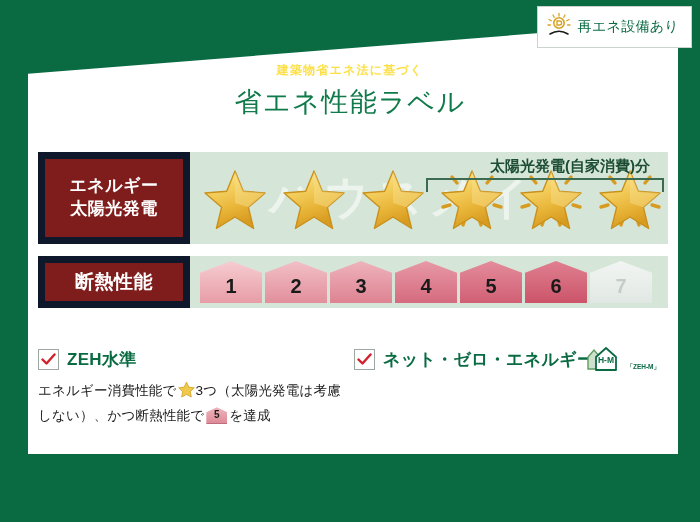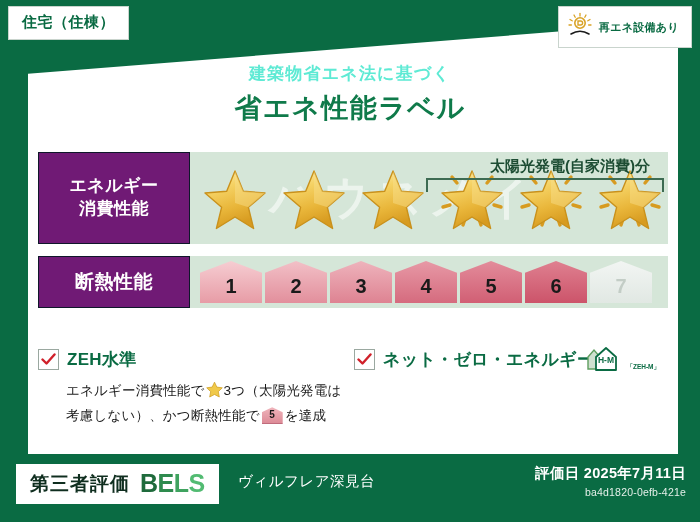--- a/index.html
+++ b/index.html
@@ -42,53 +42,53 @@
   
   #badge-renewable {
     position: absolute; right: 8px; top: 6px;
     background: #ffffff;
     border: 1px solid #c9d4cd;
     padding: 5px 12px 5px 8px;
     display: flex; align-items: center; gap: 6px;
     z-index: 6;
   }
   #badge-renewable .btext {
-    font-size: 11px; font-weight: bold; color: #0a6b43;
+    font-size: 14px; font-weight: normal; color: #0a6b43;
     letter-spacing: .3px;
   }
 
   
   .title-wrap {
     position: absolute; left: 0; right: 0; top: 62px;
     text-align: center; z-index: 5;
   }
   .title-sub {
-    font-size: 17px; font-weight: bold; color: #5eead4;
+    font-size: 12px; font-weight: bold; color: #fde047;
     letter-spacing: 1.2px;
   }
   .title-main {
-    font-size: 27px; font-weight: bold; color: #0f7a4a;
+    font-size: 27px; font-weight: normal; color: #0f7a4a;
     letter-spacing: 1.5px; margin-top: 5px;
   }
 
   
   .rows { position: absolute; left: 38px; top: 152px; width: 630px; z-index: 5; }
 
   .row { display: flex; align-items: stretch; }
   .row + .row { margin-top: 12px; }
 
   .row-label {
     width: 152px; flex: 0 0 152px;
-    background: #701a75;
+    background: #7f1d1d;
     color: #ffffff;
     display: flex; flex-direction: column;
     align-items: center; justify-content: center;
     font-weight: bold; font-size: 17px;
     line-height: 1.35; letter-spacing: .5px;
-    border: 1px solid #0f172a;
+    border: 7px solid #0f172a;
   }
   .row-body {
     flex: 1;
     background: #d5e6d8;
     position: relative;
     display: flex; align-items: center;
   }
   #row-energy .row-body { height: 92px; }
   #row-insulation .row-body { height: 52px; }
   #row-insulation .row-label { font-size: 19px; text-align: center; }
@@ -159,21 +159,21 @@
     width: 21px; height: 21px; flex: 0 0 21px;
     border: 1.5px solid #9aa8a0; background: #fff;
     display: flex; align-items: center; justify-content: center;
   }
   .ach-title {
     font-size: 17px; font-weight: bold; color: #0a6b43;
     letter-spacing: .3px; white-space: nowrap;
   }
   .ach-body {
     margin-top: 9px; font-size: 13.5px; color: #1a1a1a;
-    line-height: 1.65; letter-spacing: .2px; margin-left: 28px;
+    line-height: 1.65; letter-spacing: .2px;
   }
   .inline-star { display: inline-block; vertical-align: -3px; margin: 0 1px; }
   .inline-house {
     display: inline-block; vertical-align: -4px;
     width: 21px; height: 17px; position: relative; margin: 0 2px;
   }
   .inline-house .hshape {
     position: absolute; inset: 0;
     clip-path: polygon(50% 0%, 100% 30%, 100% 100%, 0% 100%, 0% 30%);
     background: linear-gradient(180deg,#f0b6bd,#dd8b97);
@@ -213,23 +213,20 @@
     font-size: 10.5px; color: #e4efe9; letter-spacing: .2px;
   }
 </style>
 </head>
 <body>
 
 <div id="label-root">
 
   <div class="sheet"></div>
 
-  <div id="tag-jutaku">
-    <span>住宅（住棟）</span>
-  </div>
 
   <div id="badge-renewable">
     <span>
       <svg width="26" height="26" viewBox="0 0 26 26">
         <g stroke="#d9a326" stroke-width="1.3" fill="none" stroke-linecap="round">
           <line x1="13" y1="1.5" x2="13" y2="4"></line>
           <line x1="7" y1="3" x2="8.2" y2="5.2"></line>
           <line x1="19" y1="3" x2="17.8" y2="5.2"></line>
           <line x1="3" y1="7.5" x2="5.2" y2="8.8"></line>
           <line x1="23" y1="7.5" x2="20.8" y2="8.8"></line>
@@ -247,21 +244,21 @@
   <div class="title-wrap">
     <div class="title-sub">建築物省エネ法に基づく</div>
     <div class="title-main">省エネ性能ラベル</div>
   </div>
 
   <div class="rows">
 
     <div class="row" id="row-energy">
       <div class="row-label">
         <span>エネルギー</span>
-        <span>消費性能</span>
+        <span>太陽光発電</span>
       </div>
       <div class="row-body">
         <div class="watermark">ハウスメイト</div>
 
         <div class="solar-bracket"></div>
         <div class="solar-bracket-text">太陽光発電(自家消費)分</div>
 
         <div class="stars" id="stars-container">
             <div class="star-cell">
               <svg width="72" height="70" viewBox="0 0 72 70">
@@ -449,26 +446,14 @@
             <path d="M11 13 L21 4 L31 13 L31 26 L11 26 Z" fill="#ffffff" stroke="#0a6b43" stroke-width="1.8" stroke-linejoin="round"></path>
             <text x="21" y="19" font-family="Liberation Sans, sans-serif" font-size="8.5" font-weight="bold" fill="#0a6b43" text-anchor="middle">H-M</text>
           </svg>
           <span class="zeh-caption">「ZEH-M」</span>
         </span>
       </div>
     </div>
 
   </div>
 
-  <div class="footer">
-    <div class="bels-box">
-      <span class="bels-label">第三者評価</span>
-      <span class="bels-logo" id="bels-logo"><i style="color:#1f6b3c">B</i><i style="color:#2e8b4e">E</i><i style="color:#3fa35f">L</i><i style="color:#52bb72">S</i></span>
-    </div>
-    <div class="bldg-name">ヴィルフレア深見台</div>
-    <div class="eval-date">
-      <span>評価日</span>
-      <span>2025年7月11日</span>
-    </div>
-    <div class="eval-id">ba4d1820-0efb-421e</div>
-  </div>
 
 </div>
 
 </body></html>

